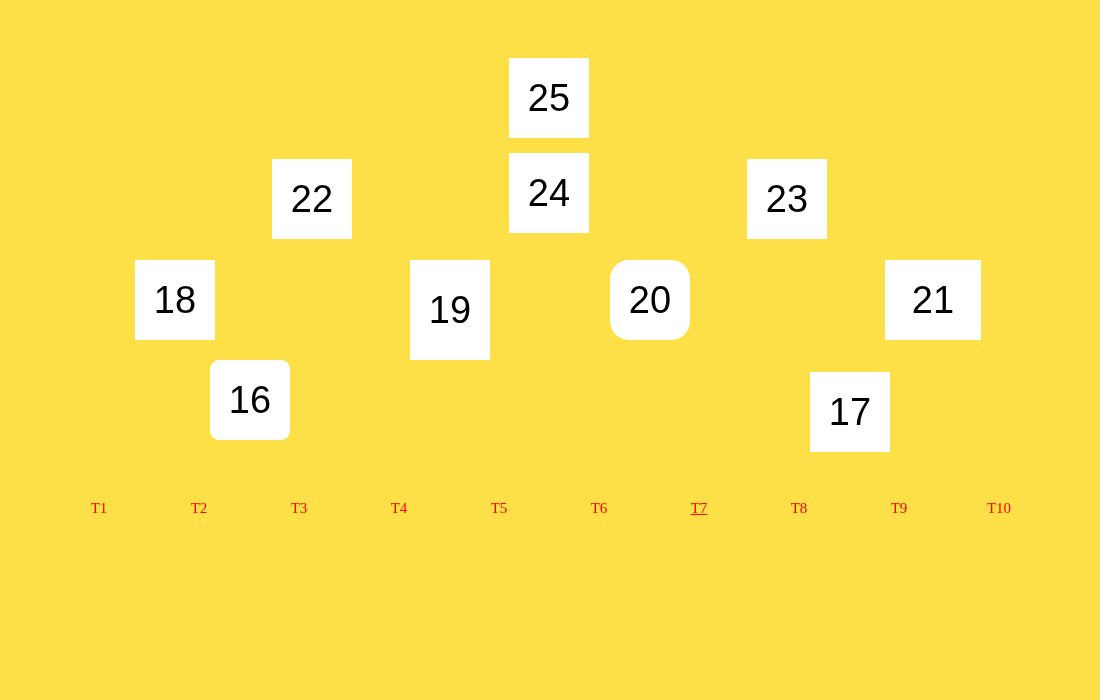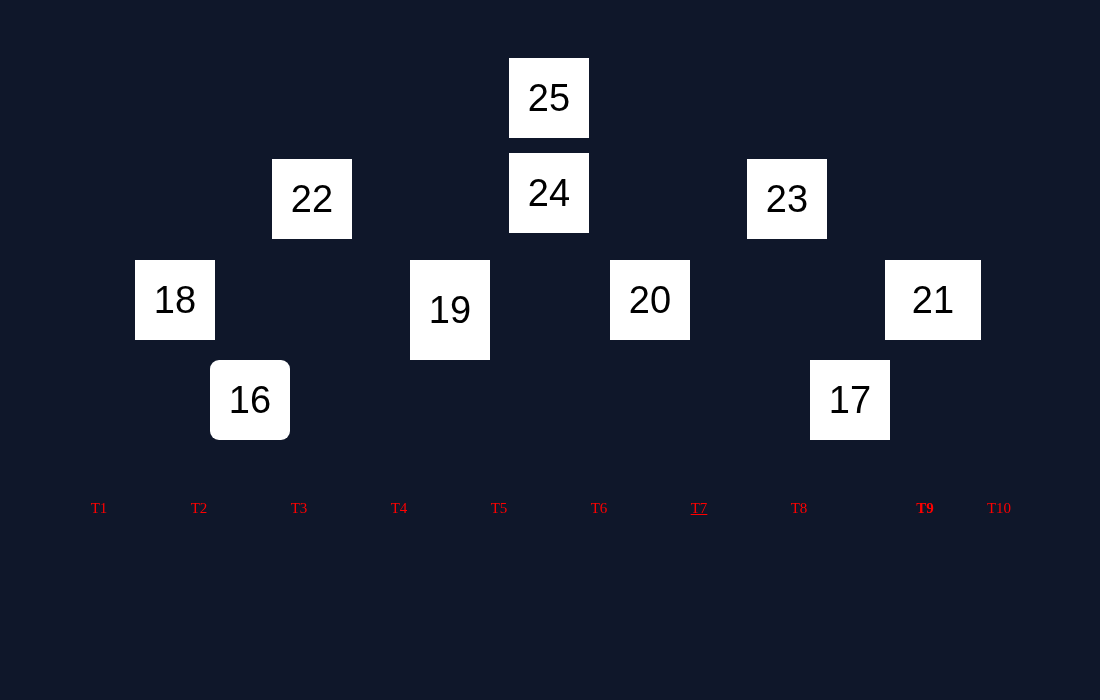--- a/index.html
+++ b/index.html
@@ -5,21 +5,21 @@
 <style>
   html, body {
     margin: 0;
     padding: 0;
     background: #000000;
   }
   #stage {
     position: relative;
     width: 1100px;
     height: 700px;
-    background: #0f172a;
+    background: #fde047;
     overflow: hidden;
     font-family: "Liberation Sans", sans-serif;
   }
   .node-box {
     position: absolute;
     width: 80px;
     height: 80px;
     background: #ffffff;
     color: #000000;
     display: flex;
@@ -73,40 +73,40 @@
       </div>
       <div class="node-box" style="left: 747px; top: 159px; width: 80px; height: 80px;">
         <span>23</span>
       </div>
       <div class="node-box" style="left: 135px; top: 260px; width: 80px; height: 80px;">
         <span>18</span>
       </div>
       <div class="node-box" style="left: 410px; top: 260px; width: 80px; height: 100px;">
         <span>19</span>
       </div>
-      <div class="node-box" style="left: 610px; top: 260px; width: 80px; height: 80px;">
+      <div class="node-box" style="left: 610px; top: 260px; width: 80px; height: 80px; border-radius: 19px;">
         <span>20</span>
       </div>
       <div class="node-box" style="left: 885px; top: 260px; width: 96px; height: 80px;">
         <span>21</span>
       </div>
       <div class="node-box" style="left: 210px; top: 360px; width: 80px; height: 80px; border-radius: 9px;">
         <span>16</span>
       </div>
-      <div class="node-box" style="left: 810px; top: 360px; width: 80px; height: 80px;">
+      <div class="node-box" style="left: 810px; top: 372px; width: 80px; height: 80px;">
         <span>17</span>
       </div>
     </div>
 
   <div id="axis-label-row">
       <div class="axis-label" style="left: 99px; top: 501px; color: rgb(255, 0, 0);">T1</div>
       <div class="axis-label" style="left: 199px; top: 501px; color: rgb(255, 0, 0);">T2</div>
       <div class="axis-label" style="left: 299px; top: 501px; color: rgb(255, 0, 0);">T3</div>
       <div class="axis-label" style="left: 399px; top: 501px; color: rgb(255, 0, 0);">T4</div>
       <div class="axis-label" style="left: 499px; top: 501px; color: rgb(255, 0, 0);">T5</div>
       <div class="axis-label" style="left: 599px; top: 501px; color: rgb(255, 0, 0);">T6</div>
       <div class="axis-label" style="left: 699px; top: 501px; color: rgb(255, 0, 0); text-decoration: underline;">T7</div>
       <div class="axis-label" style="left: 799px; top: 501px; color: rgb(255, 0, 0);">T8</div>
-      <div class="axis-label" style="left: 925px; top: 501px; color: rgb(255, 0, 0); font-weight: bold;">T9</div>
+      <div class="axis-label" style="left: 899px; top: 501px; color: rgb(255, 0, 0);">T9</div>
       <div class="axis-label" style="left: 999px; top: 501px; color: rgb(255, 0, 0);">T10</div>
     </div>
 
 </div>
 
 </body></html>

